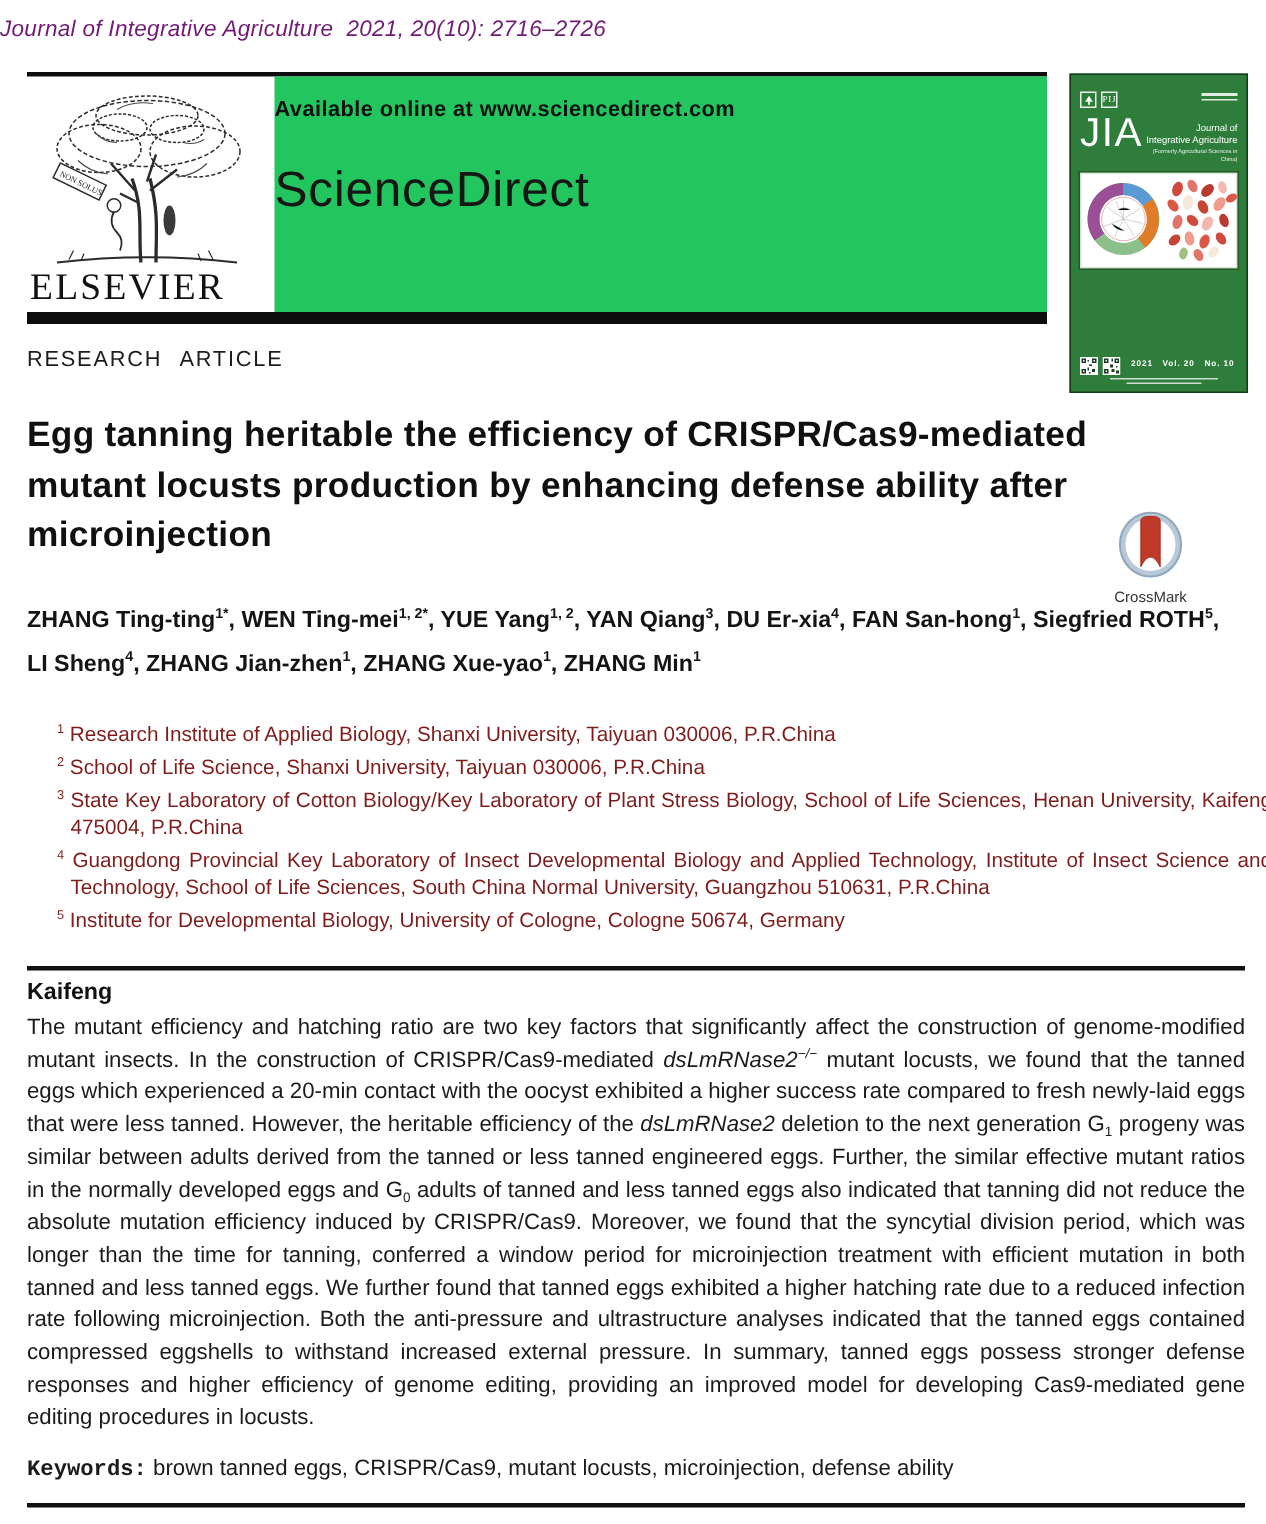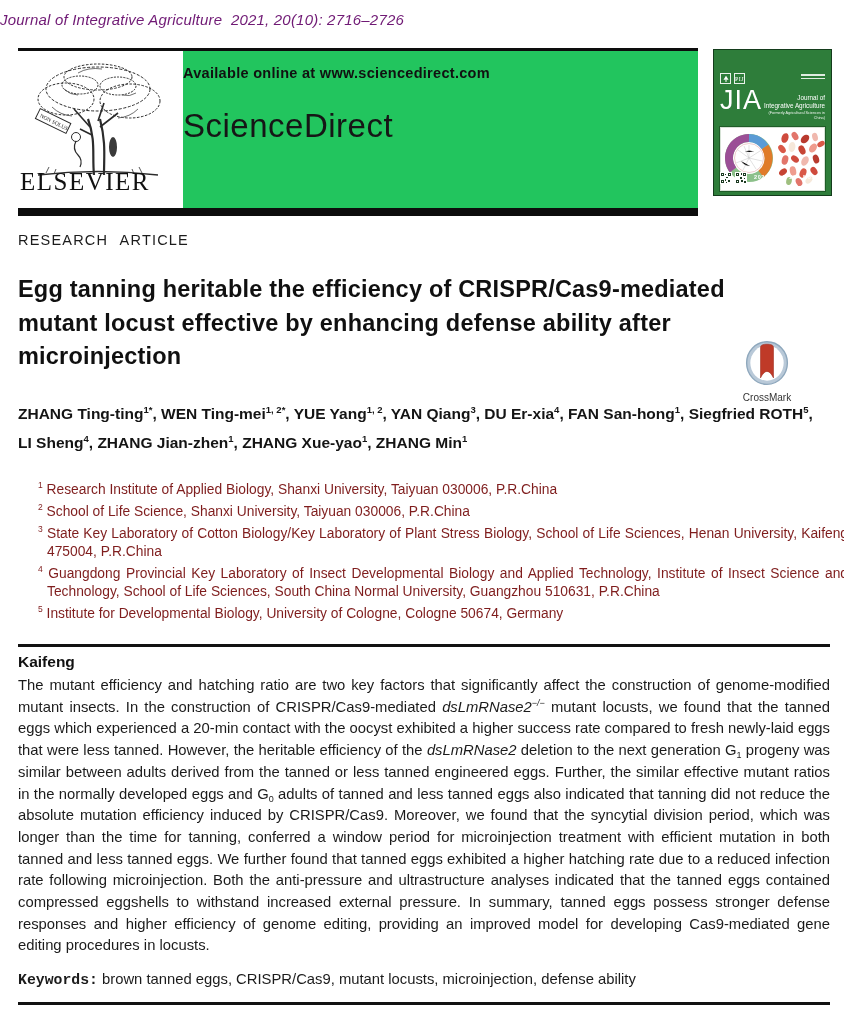--- a/index.html
+++ b/index.html
@@ -7,30 +7,30 @@
         font-family:"Liberation Sans",sans-serif;color:#1a1a1a;}
 
   .journal-line{position:absolute;top:11px;left:0;width:100%;text-align:left;
     font-size:15px;font-style:italic;color:#701a75;white-space:pre-wrap;letter-spacing:.2px;}
 
   
   .band{position:absolute;left:18px;top:48px;width:680px;}
   .rule-thin{height:3px;background:#0d0d0d;}
   .band-content{display:flex;height:157px;}
   .elsevier{width:165px;position:relative;padding-top:4px;}
-  .elsevier-word{position:absolute;bottom:12px;left:2px;font-family:"Liberation Serif",serif;
+  .elsevier-word{position:absolute;bottom:2px;left:2px;font-family:"Liberation Serif",serif;
     font-size:25px;letter-spacing:1.5px;color:#111;}
   .graybox{flex:1;background:#22c55e;text-align:left;}
   .available{padding-top:14px;font-size:14.5px;font-weight:bold;letter-spacing:.3px;color:#111;}
   .sciencedirect{margin-top:26px;font-size:33px;font-weight:normal;letter-spacing:.5px;color:#161616;}
   .rule-thick{height:8px;background:#0d0d0d;}
 
   
-  .cover{position:absolute;left:713px;top:49px;width:119px;height:147px;background:#2e7d3a;
-    border:1px solid #143c1c;box-sizing:border-box;padding:23px 6px;color:#fff;}
+  .cover{position:absolute;left:713px;top:49px;width:119px;height:213px;background:#2e7d3a;
+    border:1px solid #143c1c;box-sizing:border-box;padding:11px 6px;color:#fff;}
   .cover-top{display:flex;align-items:flex-start;gap:3px;}
   .mini-logo{width:11px;height:11px;border:1px solid rgba(255,255,255,.9);box-sizing:border-box;
     display:flex;align-items:center;justify-content:center;}
   .pij{font-family:"Liberation Serif",serif;font-size:6px;letter-spacing:.5px;padding-top:1px;}
   .issn-bars{margin-left:auto;display:flex;flex-direction:column;gap:2px;padding-top:1px;}
   .issn-bars div{width:24px;height:1.5px;background:rgba(255,255,255,.85);}
   .cover-title-row{display:flex;margin-top:4px;}
   .jia{font-size:27px;line-height:.95;letter-spacing:1px;font-weight:400;}
   .cover-name{margin-left:auto;text-align:right;font-size:6.3px;line-height:1.3;padding-top:6px;}
   .formerly{font-size:3.8px;margin-top:1px;opacity:.9;}
@@ -219,21 +219,21 @@
         <div style="width:72px;"></div>
         <div style="width:50px;margin-left:11px;"></div>
       </div>
     </div>
   </div>
 
   <div class="section-label">RESEARCH ARTICLE</div>
 
   <div class="title">
     <div>Egg tanning heritable the efficiency of CRISPR/Cas9-mediated</div>
-    <div>mutant locust effective by enhancing defense ability after</div>
+    <div>mutant locusts production by enhancing defense ability after</div>
     <div>microinjection</div>
   </div>
 
   <div class="crossmark">
     <svg width="50" height="48" viewBox="0 0 54 50">
       <ellipse cx="27" cy="24" rx="22" ry="23" fill="#b9c9d8" stroke="#8fa8bd" stroke-width="1.5"></ellipse>
       <ellipse cx="27" cy="24" rx="18" ry="19" fill="#ffffff"></ellipse>
       <path d="M20,7 C20,4.6 22.5,3.6 27,3.6 C31.5,3.6 34,4.6 34,7 L34,40 Q30.5,33 27,33 Q23.5,33 20,40 Z" fill="#bf3a28" stroke="#9c2415" stroke-width=".6"></path>
     </svg>
     <div class="crossmark-label">CrossMark</div>

